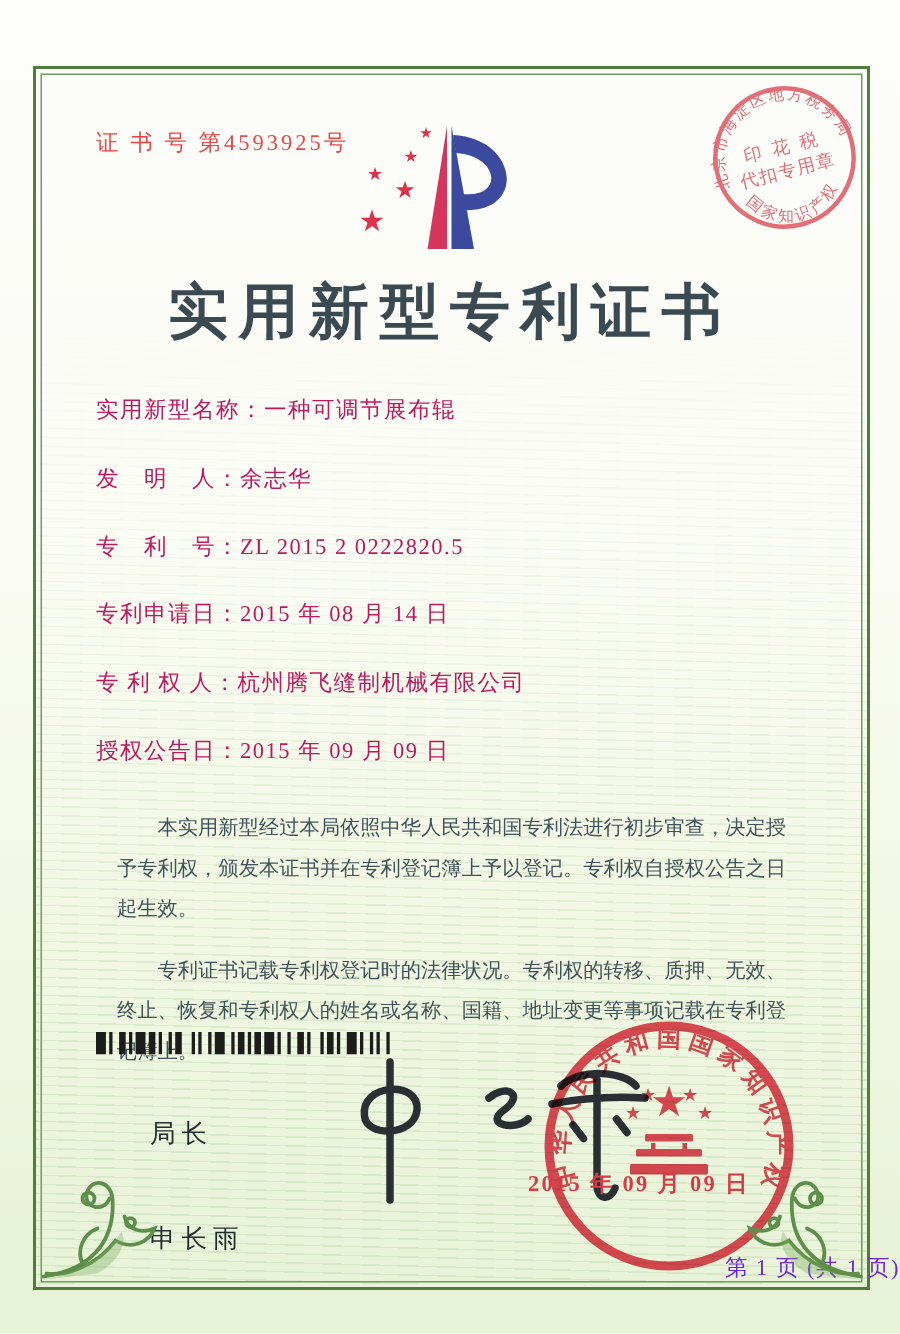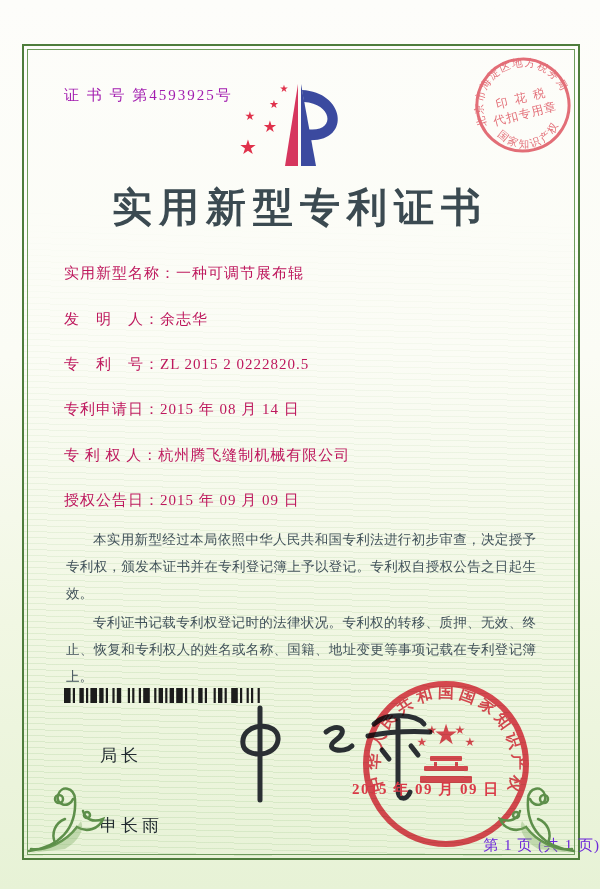--- a/index.html
+++ b/index.html
@@ -9,27 +9,27 @@
     background:linear-gradient(to bottom,#fdfdfa 0%,#fbfcf5 40%,#f1f7e3 70%,#e7f2d6 100%);
   }
   .stripes{
     position:absolute;left:24px;top:46px;right:22px;bottom:33px;pointer-events:none;
     background:repeating-linear-gradient(1.5deg, rgba(130,185,110,0.18) 0 1px, rgba(130,185,110,0) 1px 6px);
     -webkit-mask-image:linear-gradient(to bottom,transparent 0 20%,rgba(0,0,0,.45) 45%,#000 78%);
     mask-image:linear-gradient(to bottom,transparent 0 20%,rgba(0,0,0,.45) 45%,#000 78%);
   }
   .frame{position:absolute;left:22px;top:44px;width:554px;height:812px;border:2px solid #4e7d3c;}
   .frame-inner{position:absolute;inset:3px;border:1px solid #6e9c5c;}
-  .cert-no{position:absolute;left:64px;top:86px;font-size:15px;color:#a21caf;letter-spacing:2px;}
+  .cert-no{position:absolute;left:64px;top:86px;font-size:15px;color:#ef4444;letter-spacing:2px;}
   .title{position:absolute;left:0;top:180px;width:100%;text-align:center;
          font-size:40px;font-weight:700;color:#3b4a51;letter-spacing:7px;}
   .field{position:absolute;left:64px;font-size:15px;color:#be185d;letter-spacing:1px;white-space:nowrap;}
   .paras{position:absolute;left:64px;top:524px;width:474px;font-size:13.5px;color:#41525a;
          line-height:27px;text-align:justify;}
-  .paras p{margin:2px;text-indent:2em;}
+  .paras p{margin:14px;text-indent:2em;}
   .barcode{position:absolute;left:64px;top:688px;height:15px;}
   .signer{position:absolute;left:100px;font-family:"Liberation Sans","DejaVu Sans",sans-serif;
           font-size:17px;color:#222c31;letter-spacing:4px;text-align:right;}
   .signature{position:absolute;left:208px;top:700px;}
   .seal{position:absolute;left:360px;top:678px;mix-blend-mode:multiply;opacity:.93;}
   .seal-date{position:absolute;left:352px;top:780px;font-size:15px;color:#d93a47;
              letter-spacing:1.5px;z-index:6;font-weight:600;}
   .tax-stamp{position:absolute;left:468px;top:50px;transform:rotate(-14deg);mix-blend-mode:multiply;opacity:.88;}
   .logo{position:absolute;left:226px;top:74px;}
   .footer{position:absolute;left:0;top:836px;width:100%;text-align:right;font-size:15px;color:#6d28d9;letter-spacing:1px;}

